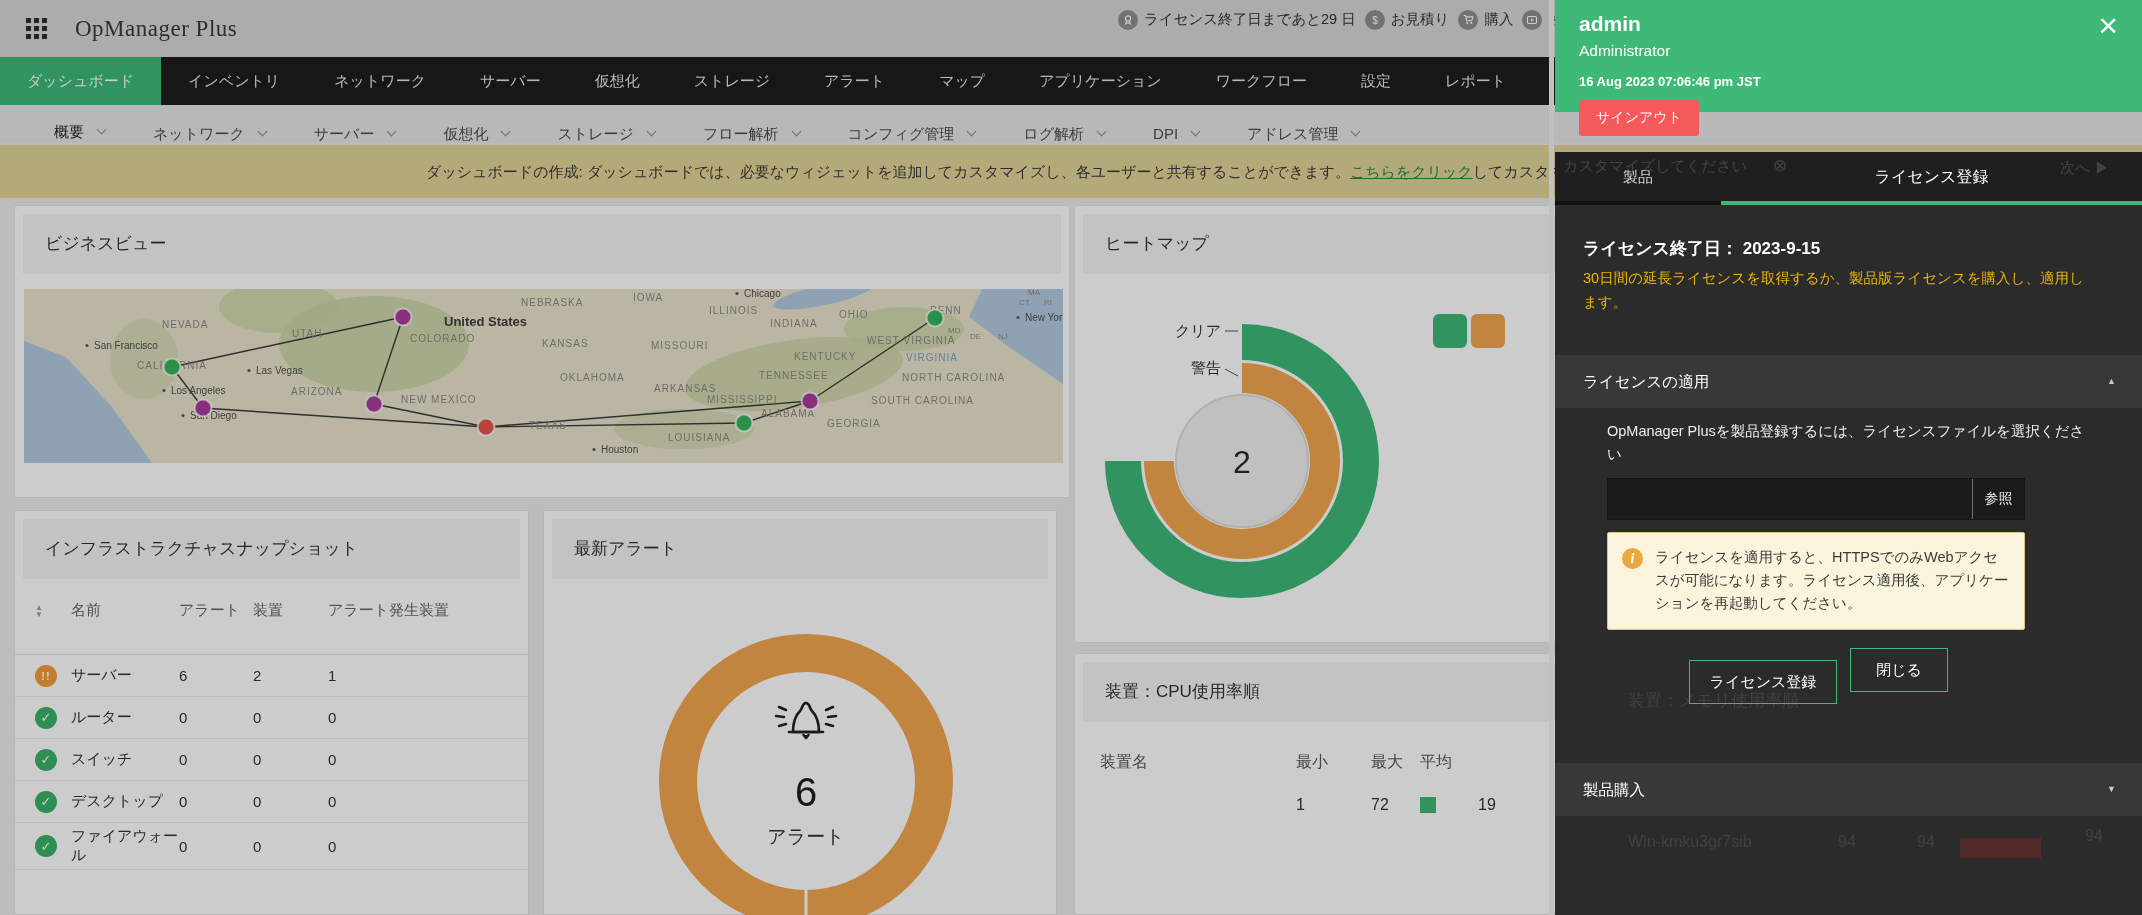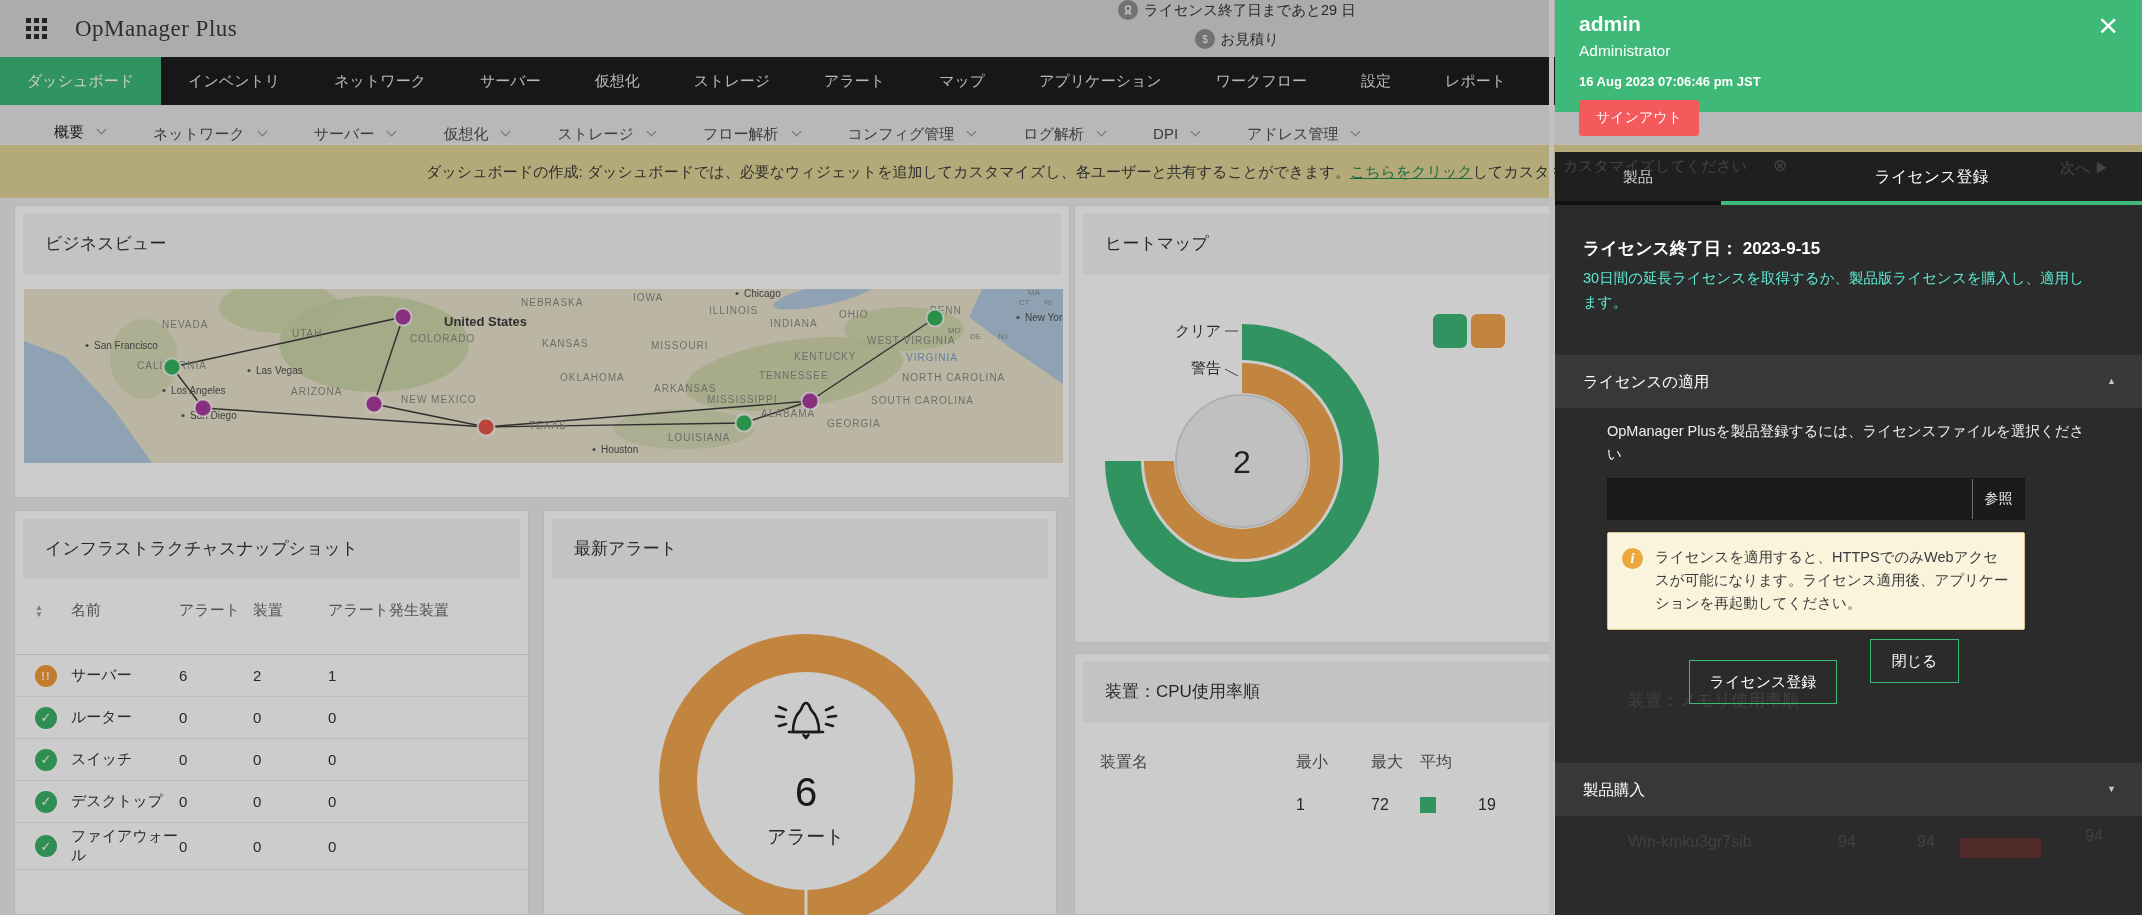--- a/index.html
+++ b/index.html
@@ -5,21 +5,21 @@
   * { margin:0; padding:0; box-sizing:border-box; }
   html,body { width:2142px; height:915px; overflow:hidden; }
   body { font-family:"Liberation Sans", sans-serif; background:#ececec; position:relative; color:#333; }
 
   
   .topbar { position:absolute; left:0; top:0; width:2142px; height:57px; background:#d7d7d7; z-index:1; }
   .logo-wrap { position:absolute; left:26px; top:0; height:57px; display:flex; align-items:center; gap:28px; }
   .grid-icon { width:21px; height:21px; display:grid; grid-template-columns:repeat(3,5px); grid-template-rows:repeat(3,5px); gap:3px; }
   .grid-icon i { background:#2e2e2e; }
   .logo-text { font-family:"Liberation Serif", serif; font-size:23px; color:#3a3a3a; letter-spacing:.5px; }
-  .topbar-right { position:absolute; left:1118px; top:0; height:39px; display:flex; align-items:center; gap:9px; font-size:14.5px; color:#333; white-space:nowrap;flex-direction:column; }
+  .topbar-right { position:absolute; left:1118px; top:0; height:39px; display:flex; align-items:center; gap:9px; font-size:14.5px; color:#333; white-space:nowrap; }
   .tb-item { display:flex; align-items:center; gap:6px; cursor:pointer; }
   .tb-ico { width:20px; height:20px; border-radius:50%; background:#8f8f8f; display:flex; align-items:center; justify-content:center; flex:0 0 auto; }
   .tb-ico svg { display:block; }
 
   
   .navbar { position:absolute; left:0; top:57px; width:2142px; height:48px; background:#1d1d1d; display:flex; z-index:1; overflow:hidden; }
   .nav-item { padding:0 27px; line-height:48px; font-size:15px; color:#e6e6e6; cursor:pointer; white-space:nowrap; }
   .nav-item.active { background:var(--brand-green); color:#fff; }
 
   
@@ -91,36 +91,36 @@
   .p-signout { position:absolute; left:24px; top:100px; background:var(--alert-red); color:#fff; border:none; font-size:14px; padding:9px 17px; border-radius:3px; cursor:pointer; font-family:inherit; }
   .p-close { position:absolute; right:24px; top:8px; font-size:34px; font-weight:100; color:#fff; cursor:pointer; line-height:1; }
 
   .p-tabs { position:absolute; left:0; top:152px; right:0; height:53px; background:#1f1f1f; display:flex; }
   .p-tab { flex:0 0 166px; text-align:center; line-height:49px; font-size:15px; color:#cfcfcf; border-bottom:4px solid #121212; cursor:pointer; }
   .p-tab.active { flex:1; color:#fff; font-size:16px; border-bottom:4px solid var(--brand-green); }
   .ghost { position:absolute; color:rgba(255,255,255,.16); white-space:nowrap; pointer-events:none; }
 
   .p-body { position:absolute; left:0; top:205px; right:0; bottom:0; background:#2b2b2b; color:#fff; }
   .p-lic-title { position:absolute; left:28px; top:32px; font-size:17px; font-weight:bold; }
-  .p-lic-desc { position:absolute; left:28px; top:62px; width:505px; font-size:14.5px; color:#5eead4; line-height:1.65; }
+  .p-lic-desc { position:absolute; left:28px; top:62px; width:505px; font-size:14.5px; color:#eab308; line-height:1.65; }
   .p-section { position:absolute; left:0; right:0; height:53px; background:#383838; line-height:53px; padding-left:28px; font-size:15.5px; color:#fff; cursor:pointer; }
   .p-section .arrow { position:absolute; right:26px; top:0; font-size:9px; color:#c8c8c8; }
   .sec-apply { top:150px; }
   .sec-buy { top:558px; }
 
   .p-prompt { position:absolute; left:52px; top:215px; width:480px; font-size:14.5px; color:#efefef; line-height:1.6; }
   .p-file { position:absolute; left:52px; top:273px; width:418px; height:42px; background:#1b1b1b; border:1px solid #161616; display:flex; cursor:pointer; }
   .p-file .fld { flex:1; }
   .p-file .browse { flex:0 0 52px; border-left:1px solid #6f6f6f; color:#eee; font-size:14px; display:flex; align-items:center; justify-content:center; }
   .p-info { position:absolute; left:52px; top:327px; width:418px; background:#fbf4dd; border:1px solid #d6c68c; border-radius:2px; padding:13px 14px; display:flex; gap:12px; }
   .p-info .i-ico { flex:0 0 21px; width:21px; height:21px; border-radius:50%; background:#eaa83e; color:#fff; font-family:"Liberation Serif",serif; font-style:italic; font-weight:bold; font-size:14px; display:flex; align-items:center; justify-content:center; margin-top:2px; }
   .p-info .i-txt { font-size:14.5px; color:#3a3a3a; line-height:1.6; }
   .p-btn { position:absolute; height:44px; background:transparent; border:1px solid var(--brand-green); color:#fff; font-size:15px; cursor:pointer; font-family:inherit; z-index:2; }
   .btn-register { left:134px; top:455px; width:148px; }
-  .btn-close { left:295px; top:434px; width:89px;margin-left:20px; }
+  .btn-close { left:295px; top:443px; width:98px; }
 
   .g-widget-title { left:73px; top:484px; font-size:17px; color:rgba(255,255,255,.10); z-index:1;font-family:Liberation Serif, serif; }
   .g-row { top:628px; font-size:16px; color:rgba(255,255,255,.10); }
   .g-bar { position:absolute; left:405px; top:633px; width:81px; height:20px; background:rgba(170,45,40,.3); }
 </style>
 </head>
 <body>
 
 <div class="topbar">
   <div class="logo-wrap">

